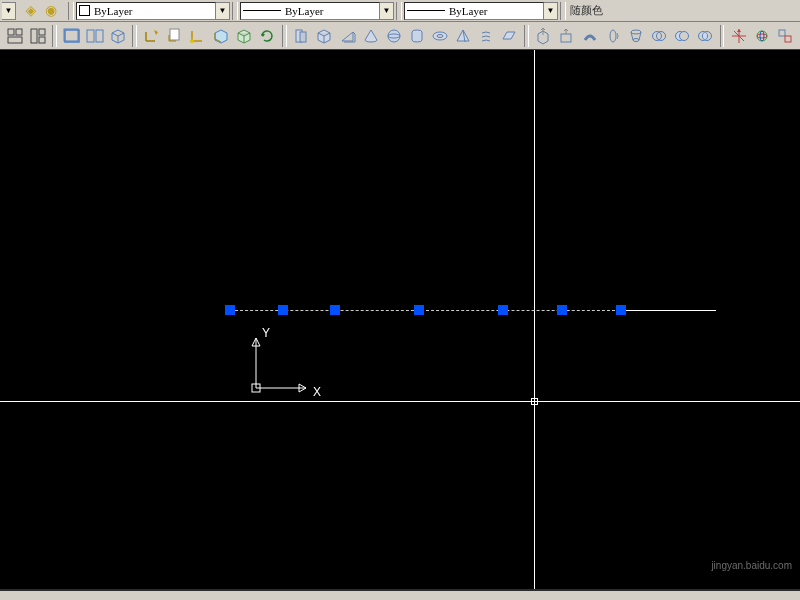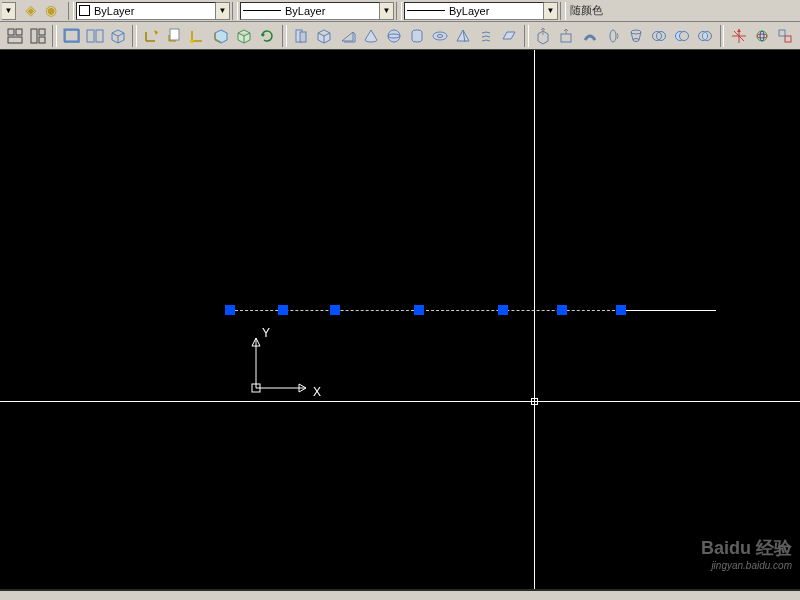--- a/index.html
+++ b/index.html
@@ -6,21 +6,21 @@
 body { font-family: "Microsoft YaHei", Arial, sans-serif; font-size: 11px; background: #d4d0c8; width: 800px; height: 600px; overflow: hidden; position: relative; }
 
 
 .layer-bar { height: 22px; background: #d4d0c8; display: flex; align-items: center; padding: 0 2px; border-bottom: 1px solid #808080; }
 .dropdown-arrow { width: 14px; height: 18px; background: #ece9d8; border: 1px solid #808080; border-left: none; font-size: 8px; text-align: center; line-height: 16px; }
 .layer-icons { display: flex; gap: 2px; margin: 0 6px; }
 .layer-icons span { width: 18px; height: 18px; display: inline-block; font-size: 14px; text-align: center; }
 .dropdown { display: flex; align-items: center; height: 18px; background: #fff; border: 1px inset #808080; padding: 0 2px; min-width: 140px; }
 .swatch { width: 11px; height: 11px; border: 1px solid #000; background: #fff; margin-right: 4px; }
 .linetype { width: 38px; border-top: 1px solid #000; margin-right: 4px; }
-.dropdown .label { flex: 1; }
+.dropdown .label { flex: 1; font-family: Liberation Serif, serif; }
 .sep { width: 6px; height: 18px; border-left: 1px solid #808080; border-right: 1px solid #fff; margin: 0 2px; }
 .color-label { margin-left: 2px; color: #333; }
 
 
 .toolbar { height: 28px; background: #d4d0c8; border-bottom: 1px solid #404040; display: flex; align-items: center; padding: 0 4px; gap: 2px; }
 .tb-sep { width: 5px; height: 22px; border-left: 1px solid #808080; border-right: 1px solid #fff; margin: 0 2px; }
 .tb-btn { width: 22px; height: 22px; display: flex; align-items: center; justify-content: center; border: 1px solid transparent; position: relative; }
 .tb-btn svg { width: 18px; height: 18px; }
 
 
@@ -36,21 +36,21 @@
 .sel-line { position: absolute; left: 225px; top: 260px; width: 395px; height: 1px; border-top: 1px dashed #ccc; }
 .sel-line.solid { width: 100px; left: 616px; border-top: 1px solid #fff; top: 260px; }
 .grip { position: absolute; width: 10px; height: 10px; background: #0050ff; top: 255px; }
 
 
 .bottom { position: absolute; left: 0; right: 0; bottom: 0; height: 11px; background: #d4d0c8; border-top: 2px inset #808080; }
 
 
 .wm { position: absolute; right: 8px; bottom: 18px; color: #666; text-align: right; font-size: 13px; opacity: .7; }
 .wm .logo { font-size: 18px; color: #888; font-weight: bold; }
-.wm .sub { font-size: 10px; color: #999; font-style: italic; }
+.wm .sub { font-size: 10px; color: #999; }
 </style>
 </head>
 <body>
 
 <div class="layer-bar">
   <div class="dropdown-arrow">▼</div>
   <div class="layer-icons">
     <span style="color:#c0a020">◈</span>
     <span style="color:#c0a020">◉</span>
   </div>
@@ -293,18 +293,17 @@
     <line x1="6" y1="60" x2="56" y2="60" stroke="#fff"></line>
     <path d="M56 60 L49 56 L49 64 Z" fill="none" stroke="#fff"></path>
     <line x1="6" y1="60" x2="6" y2="10" stroke="#fff"></line>
     <path d="M6 10 L2 18 L10 18 Z" fill="none" stroke="#fff"></path>
     <rect x="2" y="56" width="8" height="8" fill="none" stroke="#fff"></rect>
   </svg>
   <div style="position:absolute;left:313px;top:335px;color:#fff;font-size:12px">X</div>
   <div style="position:absolute;left:262px;top:276px;color:#fff;font-size:12px">Y</div>
 
   <div class="wm">
-    <div class="logo"><span>Baidu</span> <span>经验</span></div>
     <div class="sub">jingyan.baidu.com</div>
   </div>
 </div>
 
 <div class="bottom"></div>
 
 </body></html>

